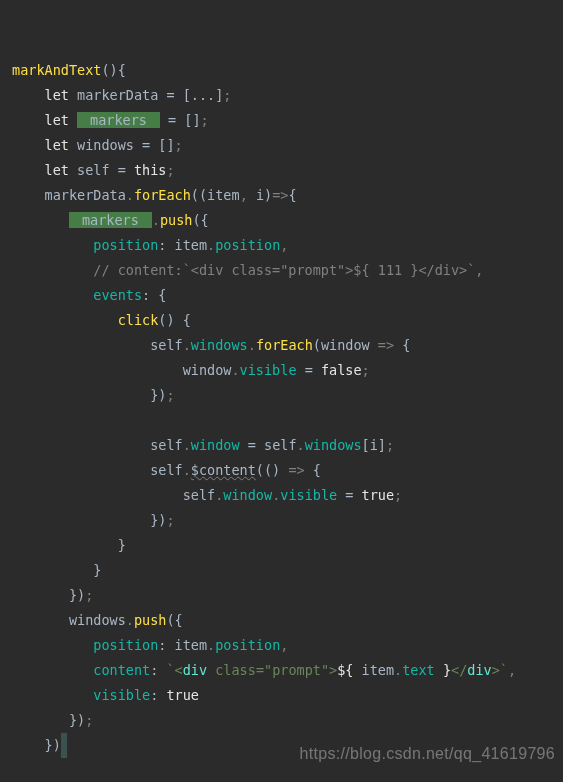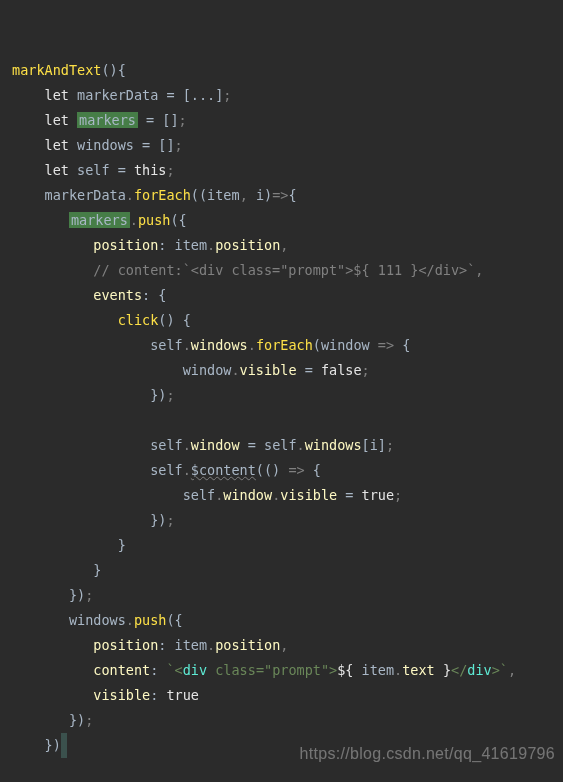--- a/index.html
+++ b/index.html
@@ -15,25 +15,25 @@
     overflow: hidden;
     position: relative;
   }
   .code {
     padding-top: 8px;
     padding-left: 12px;
     white-space: pre;
   }
   .kw { color: #e5e5e5; }      
   .fn { color: #fde047; }      
-  .prop { color: #fef9c3; }    
+  .prop { color: #14b8a6; }    
   .str { color: #6a8759; }     
   .cmt { color: #808080; }
   .dim { color: #808080; }     
-  .hl { background: #467d47; color: #a9b7c6; padding:0 2px;}  
+  .hl { background: #467d47; color: #a9b7c6; padding:0 13px;}  
   .squig { text-decoration: underline wavy #808080; text-decoration-thickness:1px; }
   .tagname { color: #5eead4; } 
   .caret { background:#3b514d; display:inline-block; width:6px; }
 
   .watermark {
     position: absolute;
     right: 8px;
     bottom: 16px;
     color: rgba(255,255,255,0.35);
     font-size: 16px;

